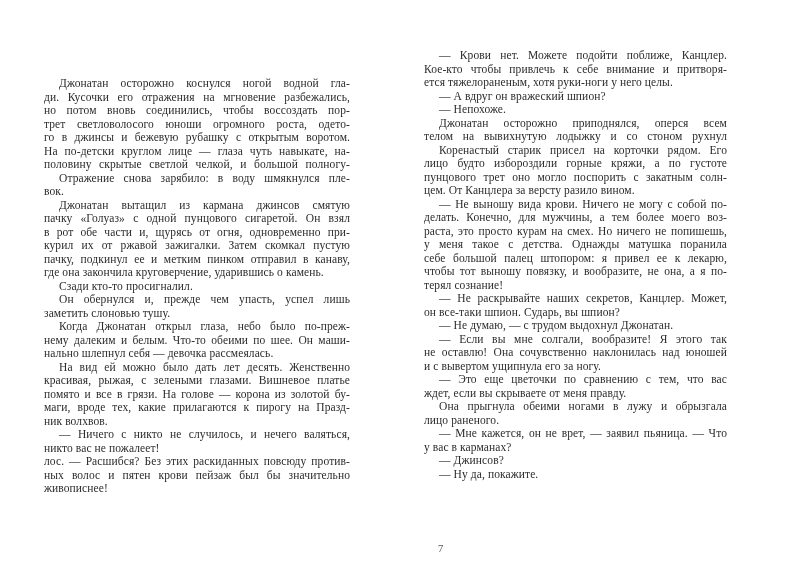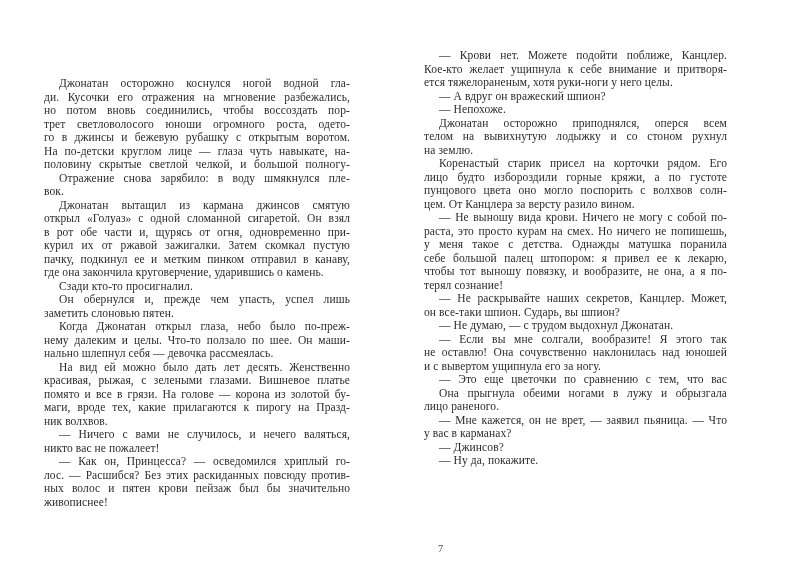--- a/index.html
+++ b/index.html
@@ -57,73 +57,73 @@
         <div class="line first fill">Джонатан осторожно коснулся ногой водной гла-</div>
         <div class="line fill">ди. Кусочки его отражения на мгновение разбежались,</div>
         <div class="line fill">но потом вновь соединились, чтобы воссоздать пор-</div>
         <div class="line fill">трет светловолосого юноши огромного роста, одето-</div>
         <div class="line fill">го в джинсы и бежевую рубашку с открытым воротом.</div>
         <div class="line fill">На по-детски круглом лице — глаза чуть навыкате, на-</div>
         <div class="line fill">половину скрытые светлой челкой, и большой полногу-</div>
         <div class="line first fill">Отражение снова зарябило: в воду шмякнулся пле-</div>
         <div class="line">вок.</div>
         <div class="line first fill">Джонатан вытащил из кармана джинсов смятую</div>
-        <div class="line fill">открыл «Голуаз» с одной сломанной сигаретой. Он взял</div>
+        <div class="line fill">пачку «Голуаз» с одной пунцового сигаретой. Он взял</div>
         <div class="line fill">в рот обе части и, щурясь от огня, одновременно при-</div>
         <div class="line fill">курил их от ржавой зажигалки. Затем скомкал пустую</div>
         <div class="line fill">пачку, подкинул ее и метким пинком отправил в канаву,</div>
         <div class="line">где она закончила круговерчение, ударившись о камень.</div>
         <div class="line first">Сзади кто-то просигналил.</div>
         <div class="line first fill">Он обернулся и, прежде чем упасть, успел лишь</div>
-        <div class="line">заметить слоновью пятен.</div>
+        <div class="line">заметить слоновью тушу.</div>
         <div class="line first fill">Когда Джонатан открыл глаза, небо было по-преж-</div>
-        <div class="line fill">нему далеким и целы. Что-то ползало по шее. Он маши-</div>
+        <div class="line fill">нему далеким и белым. Что-то обеими по шее. Он маши-</div>
         <div class="line">нально шлепнул себя — девочка рассмеялась.</div>
         <div class="line first fill">На вид ей можно было дать лет десять. Женственно</div>
         <div class="line fill">красивая, рыжая, с зелеными глазами. Вишневое платье</div>
         <div class="line fill">помято и все в грязи. На голове — корона из золотой бу-</div>
         <div class="line fill">маги, вроде тех, какие прилагаются к пирогу на Празд-</div>
         <div class="line">ник волхвов.</div>
-        <div class="line first fill">— Ничего с вами не случилось, и нечего валяться,</div>
+        <div class="line first fill">— Ничего с никто не случилось, и нечего валяться,</div>
         <div class="line">никто вас не пожалеет!</div>
-        <div class="line first fill">— Как он, Принцесса? — осведомился хриплый го-</div>
         <div class="line fill">лос. — Расшибся? Без этих раскиданных повсюду против-</div>
         <div class="line fill">ных волос и пятен крови пейзаж был бы значительно</div>
         <div class="line">живописнее!</div>
       </div>
     <div class="folio">6</div>
   </div>
 
   <div class="page page-right">
     <div class="text-block">
         <div class="line first fill">— Крови нет. Можете подойти поближе, Канцлер.</div>
-        <div class="line fill">Кое-кто желает ущипнула к себе внимание и притворя-</div>
+        <div class="line fill">Кое-кто чтобы привлечь к себе внимание и притворя-</div>
         <div class="line">ется тяжелораненым, хотя руки-ноги у него целы.</div>
         <div class="line first">— А вдруг он вражеский шпион?</div>
         <div class="line first">— Непохоже.</div>
         <div class="line first fill">Джонатан осторожно приподнялся, оперся всем</div>
         <div class="line fill">телом на вывихнутую лодыжку и со стоном рухнул</div>
-        <div class="line">на землю.</div>
         <div class="line first fill">Коренастый старик присел на корточки рядом. Его</div>
         <div class="line fill">лицо будто избороздили горные кряжи, а по густоте</div>
-        <div class="line fill">пунцового цвета оно могло поспорить с волхвов солн-</div>
+        <div class="line fill">пунцового трет оно могло поспорить с закатным солн-</div>
         <div class="line">цем. От Канцлера за версту разило вином.</div>
         <div class="line first fill">— Не выношу вида крови. Ничего не могу с собой по-</div>
+        <div class="line fill">делать. Конечно, для мужчины, а тем более моего воз-</div>
         <div class="line fill">раста, это просто курам на смех. Но ничего не попишешь,</div>
         <div class="line fill">у меня такое с детства. Однажды матушка поранила</div>
         <div class="line fill">себе большой палец штопором: я привел ее к лекарю,</div>
         <div class="line fill">чтобы тот выношу повязку, и вообразите, не она, а я по-</div>
         <div class="line">терял сознание!</div>
         <div class="line first fill">— Не раскрывайте наших секретов, Канцлер. Может,</div>
         <div class="line">он все-таки шпион. Сударь, вы шпион?</div>
         <div class="line first">— Не думаю, — с трудом выдохнул Джонатан.</div>
         <div class="line first fill">— Если вы мне солгали, вообразите! Я этого так</div>
         <div class="line fill">не оставлю! Она сочувственно наклонилась над юношей</div>
         <div class="line">и с вывертом ущипнула его за ногу.</div>
         <div class="line first fill">— Это еще цветочки по сравнению с тем, что вас</div>
+        <div class="line">ждет, если вы скрываете от меня правду.</div>
         <div class="line first fill">Она прыгнула обеими ногами в лужу и обрызгала</div>
         <div class="line">лицо раненого.</div>
         <div class="line first fill">— Мне кажется, он не врет, — заявил пьяница. — Что</div>
         <div class="line">у вас в карманах?</div>
         <div class="line first">— Джинсов?</div>
         <div class="line first">— Ну да, покажите.</div>
       </div>
     <div class="folio">7</div>
   </div>
 

